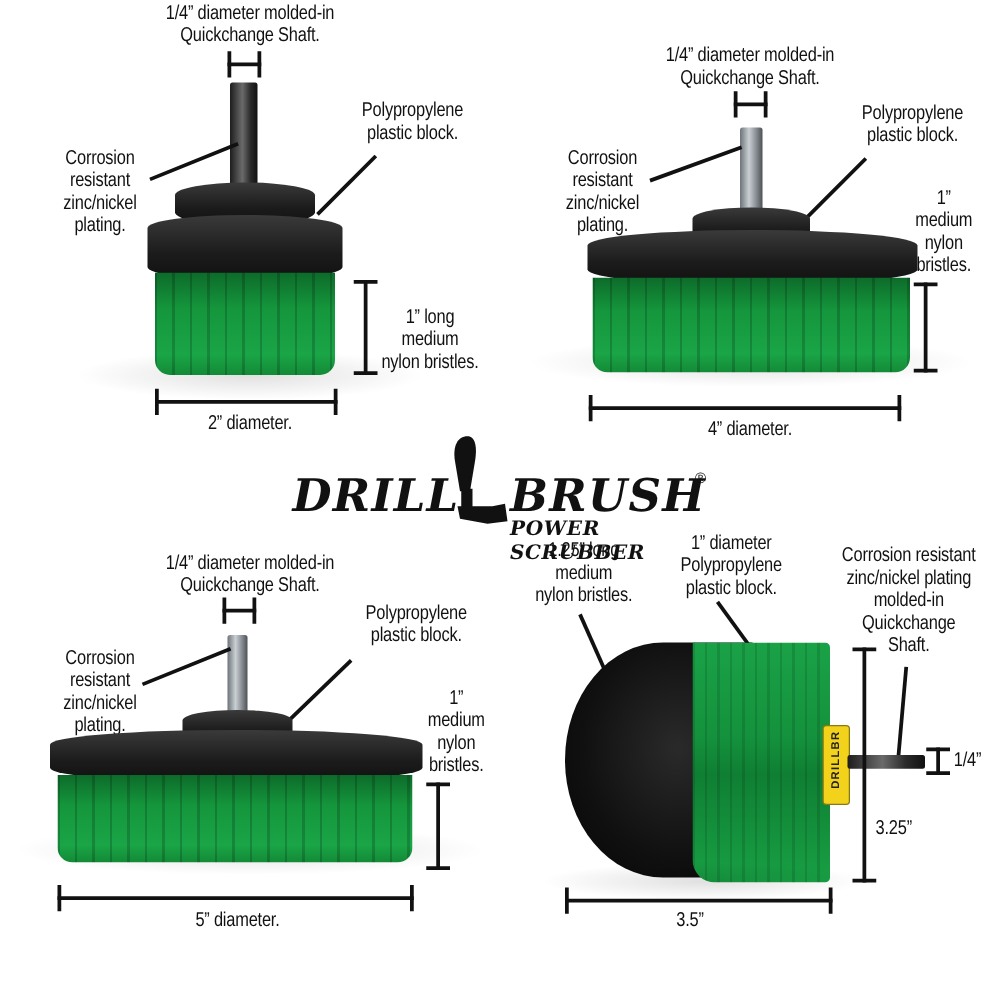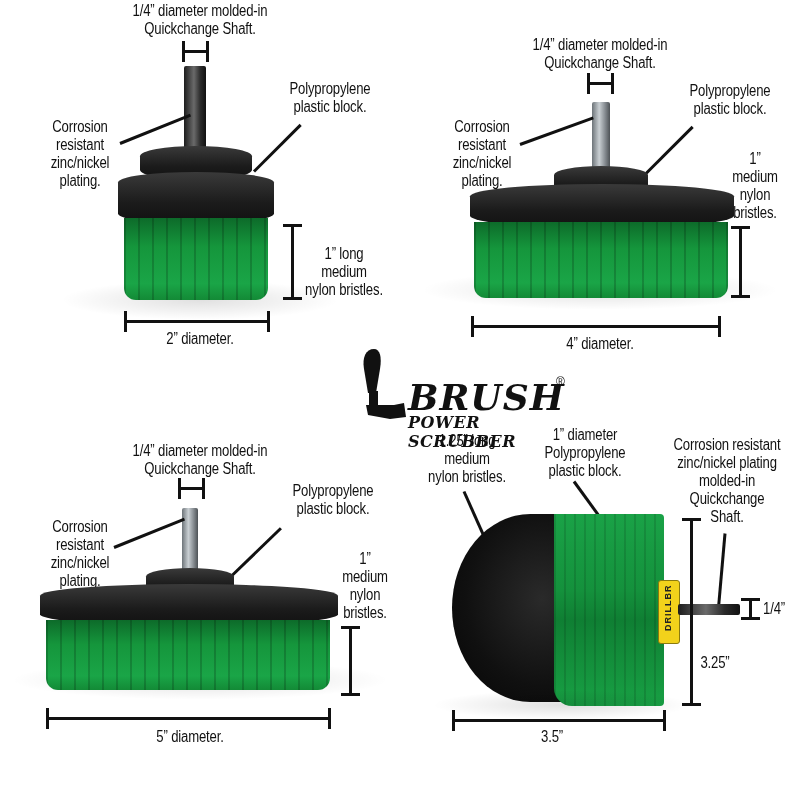--- a/index.html
+++ b/index.html
@@ -106,20 +106,21 @@
     <span>nylon</span>
     <span>bristles.</span>
   </div>
   <div class="dim-v" style="left:339px;top:226px;height:72px;"></div>
 
   <div class="dim-h" style="left:71px;top:325px;width:250px;"></div>
   <div class="label" style="left:130px;top:335px;width:140px;">4” diameter.</div>
 </div>
 
 <div class="abs" style="left:230px;top:345px;width:340px;height:80px;">
+  <div class="logo-word" style="left:4px;top:34px;">DRILL</div>
   <svg class="abs" style="left:130px;top:2px;" width="52" height="76" viewBox="0 0 52 76">
     <path d="M14 2 C6 2 2 10 4 22 L8 46 L16 46 L20 22 C22 10 20 2 14 2 Z" fill="#111"></path>
     <rect x="9" y="44" width="9" height="16" fill="#111"></rect>
     <path d="M6 58 L34 58 L44 56 L46 70 L30 72 L8 68 Z" fill="#111"></path>
   </svg>
   <div class="logo-word" style="left:178px;top:34px;">BRUSH</div>
   <div class="reg" style="left:326px;top:30px;">®</div>
   <div class="logo-sub" style="left:178px;top:68px;">POWER SCRUBBER</div>
 </div>
 

